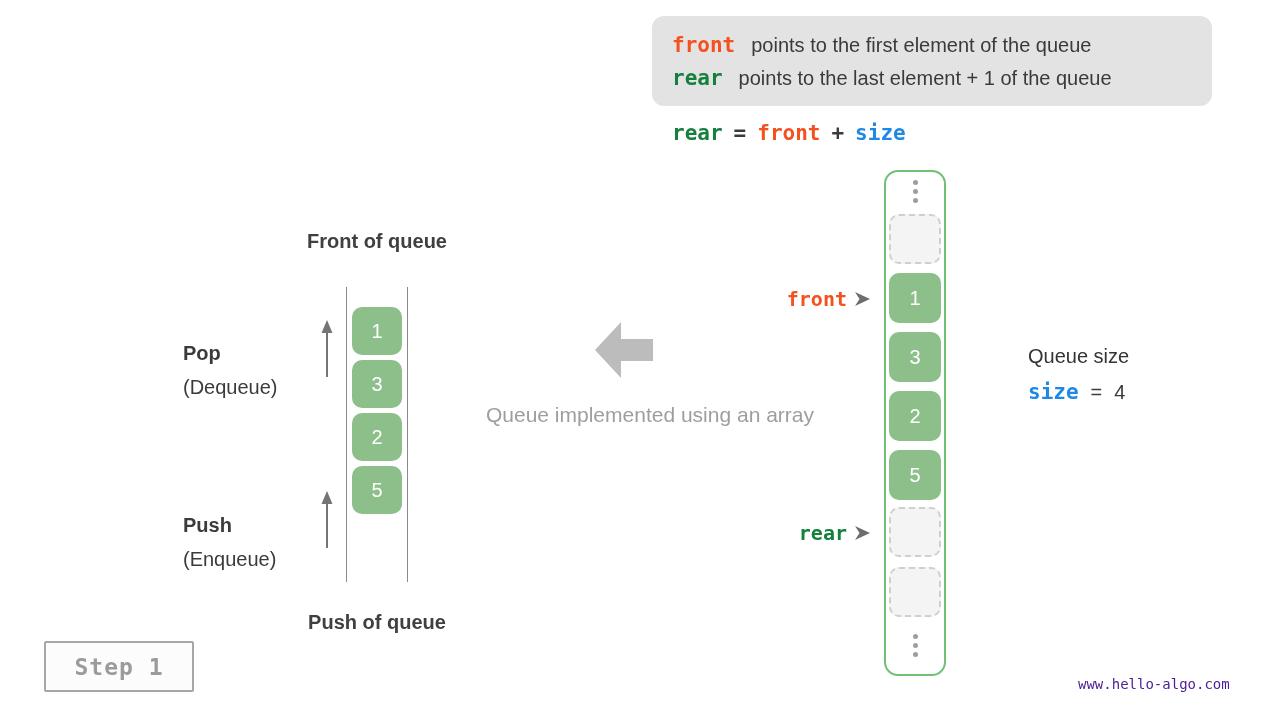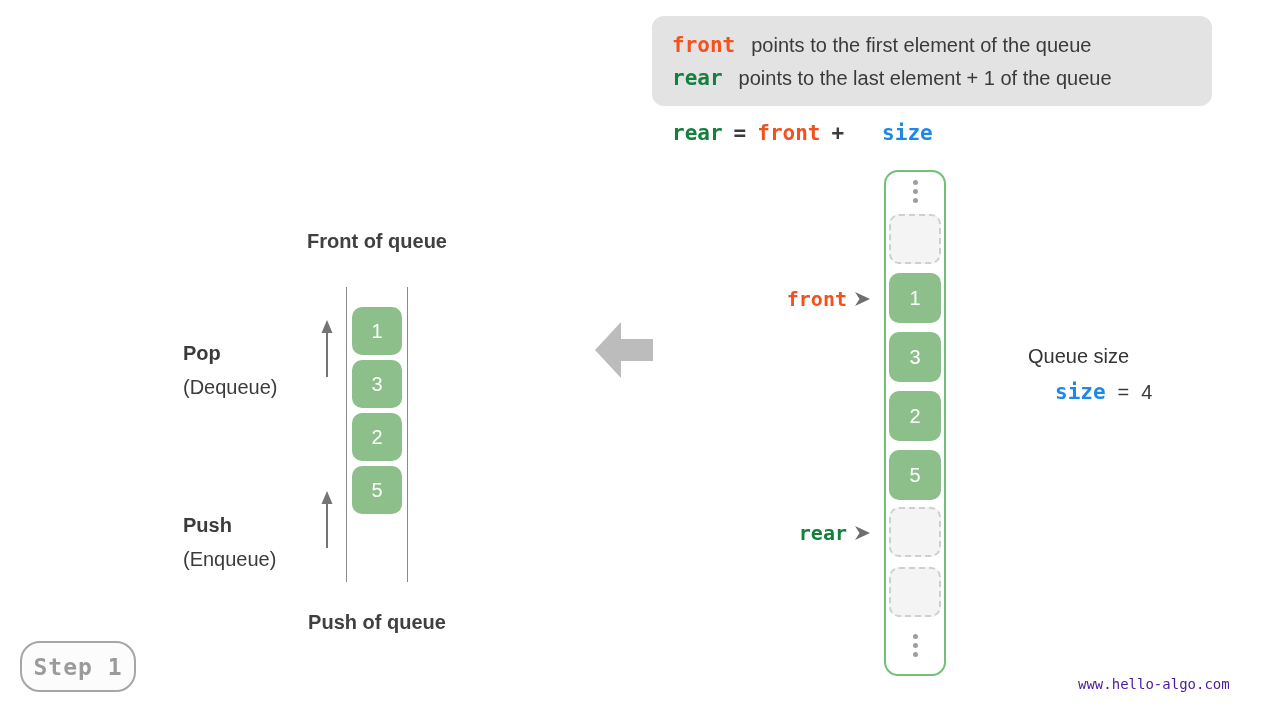--- a/index.html
+++ b/index.html
@@ -3,21 +3,21 @@
 <meta charset="utf-8">
 <style>
   html,body{margin:0;padding:0;background:#fff;}
   .canvas{
     position:relative;width:1280px;height:720px;background:#ffffff;overflow:hidden;
     font-family:"Liberation Sans",sans-serif;color:#3b3b3b;
   }
   .code{font-family:"DejaVu Sans Mono",monospace;font-weight:bold;}
   .c-front{color:#f4511e;}
   .c-rear{color:#15803d;}
-  .c-size{color:#1e88e5;margin-left:27px;}
+  .c-size{color:#1e88e5;}
   .c-dark{color:#3b3b3b;}
 
   
   .info-box{
     position:absolute;left:652px;top:16px;width:560px;height:90px;
     background:#e3e3e3;border-radius:12px;
     display:flex;flex-direction:column;justify-content:center;gap:9px;
     padding-left:20px;box-sizing:border-box;
   }
   .info-line{display:flex;align-items:baseline;font-size:19px;}
@@ -63,22 +63,22 @@
   }
   .pointer .code{font-size:20px;}
 
   
   .qsize-title{position:absolute;left:1028px;top:345px;font-size:20px;color:#343434;text-align:right;}
   .qsize-line{position:absolute;left:1028px;top:380px;display:flex;align-items:baseline;gap:12px;font-size:20px;}
   .qsize-line .code{font-size:21px;}
 
   
   .step-badge{
-    position:absolute;left:20px;top:641px;width:116px;height:51px;
-    border:2px solid #a6a6a6;border-radius:20px;background:#fcfcfc;box-sizing:border-box;
+    position:absolute;left:44px;top:641px;width:150px;height:51px;
+    border:2px solid #a6a6a6;border-radius:2px;background:#fcfcfc;box-sizing:border-box;
     display:flex;align-items:center;justify-content:center;
     font-family:"DejaVu Sans Mono",monospace;font-weight:bold;font-size:23px;color:#9b9b9b;letter-spacing:1px;
   }
 
   .watermark{
     position:absolute;left:1078px;top:676px;
     font-family:"DejaVu Sans Mono",monospace;font-size:14px;color:#4c1d95;
   }
 </style>
 </head>
@@ -138,20 +138,21 @@
         <line x1="7" y1="10" x2="7" y2="57" stroke="#757575" stroke-width="2"></line>
         <polygon points="7,0 1.5,13 12.5,13" fill="#757575"></polygon>
       </svg>
   </span>
 
   <span class="block-arrow">
     <svg width="58" height="56">
         <polygon points="58,17 26,17 26,0 0,28 26,56 26,39 58,39" fill="#bcbcbc"></polygon>
       </svg>
   </span>
+  <div class="caption">Queue implemented using an array</div>
 
   <div class="array-box">
     <div class="dots" style="top:8px;">
         <i></i>
         <i></i>
         <i></i>
       </div>
     <div class="acell empty" style="top:42px;"></div>
     <div class="acell filled" style="top:101px;">1</div>
     <div class="acell filled" style="top:160px;">3</div>

